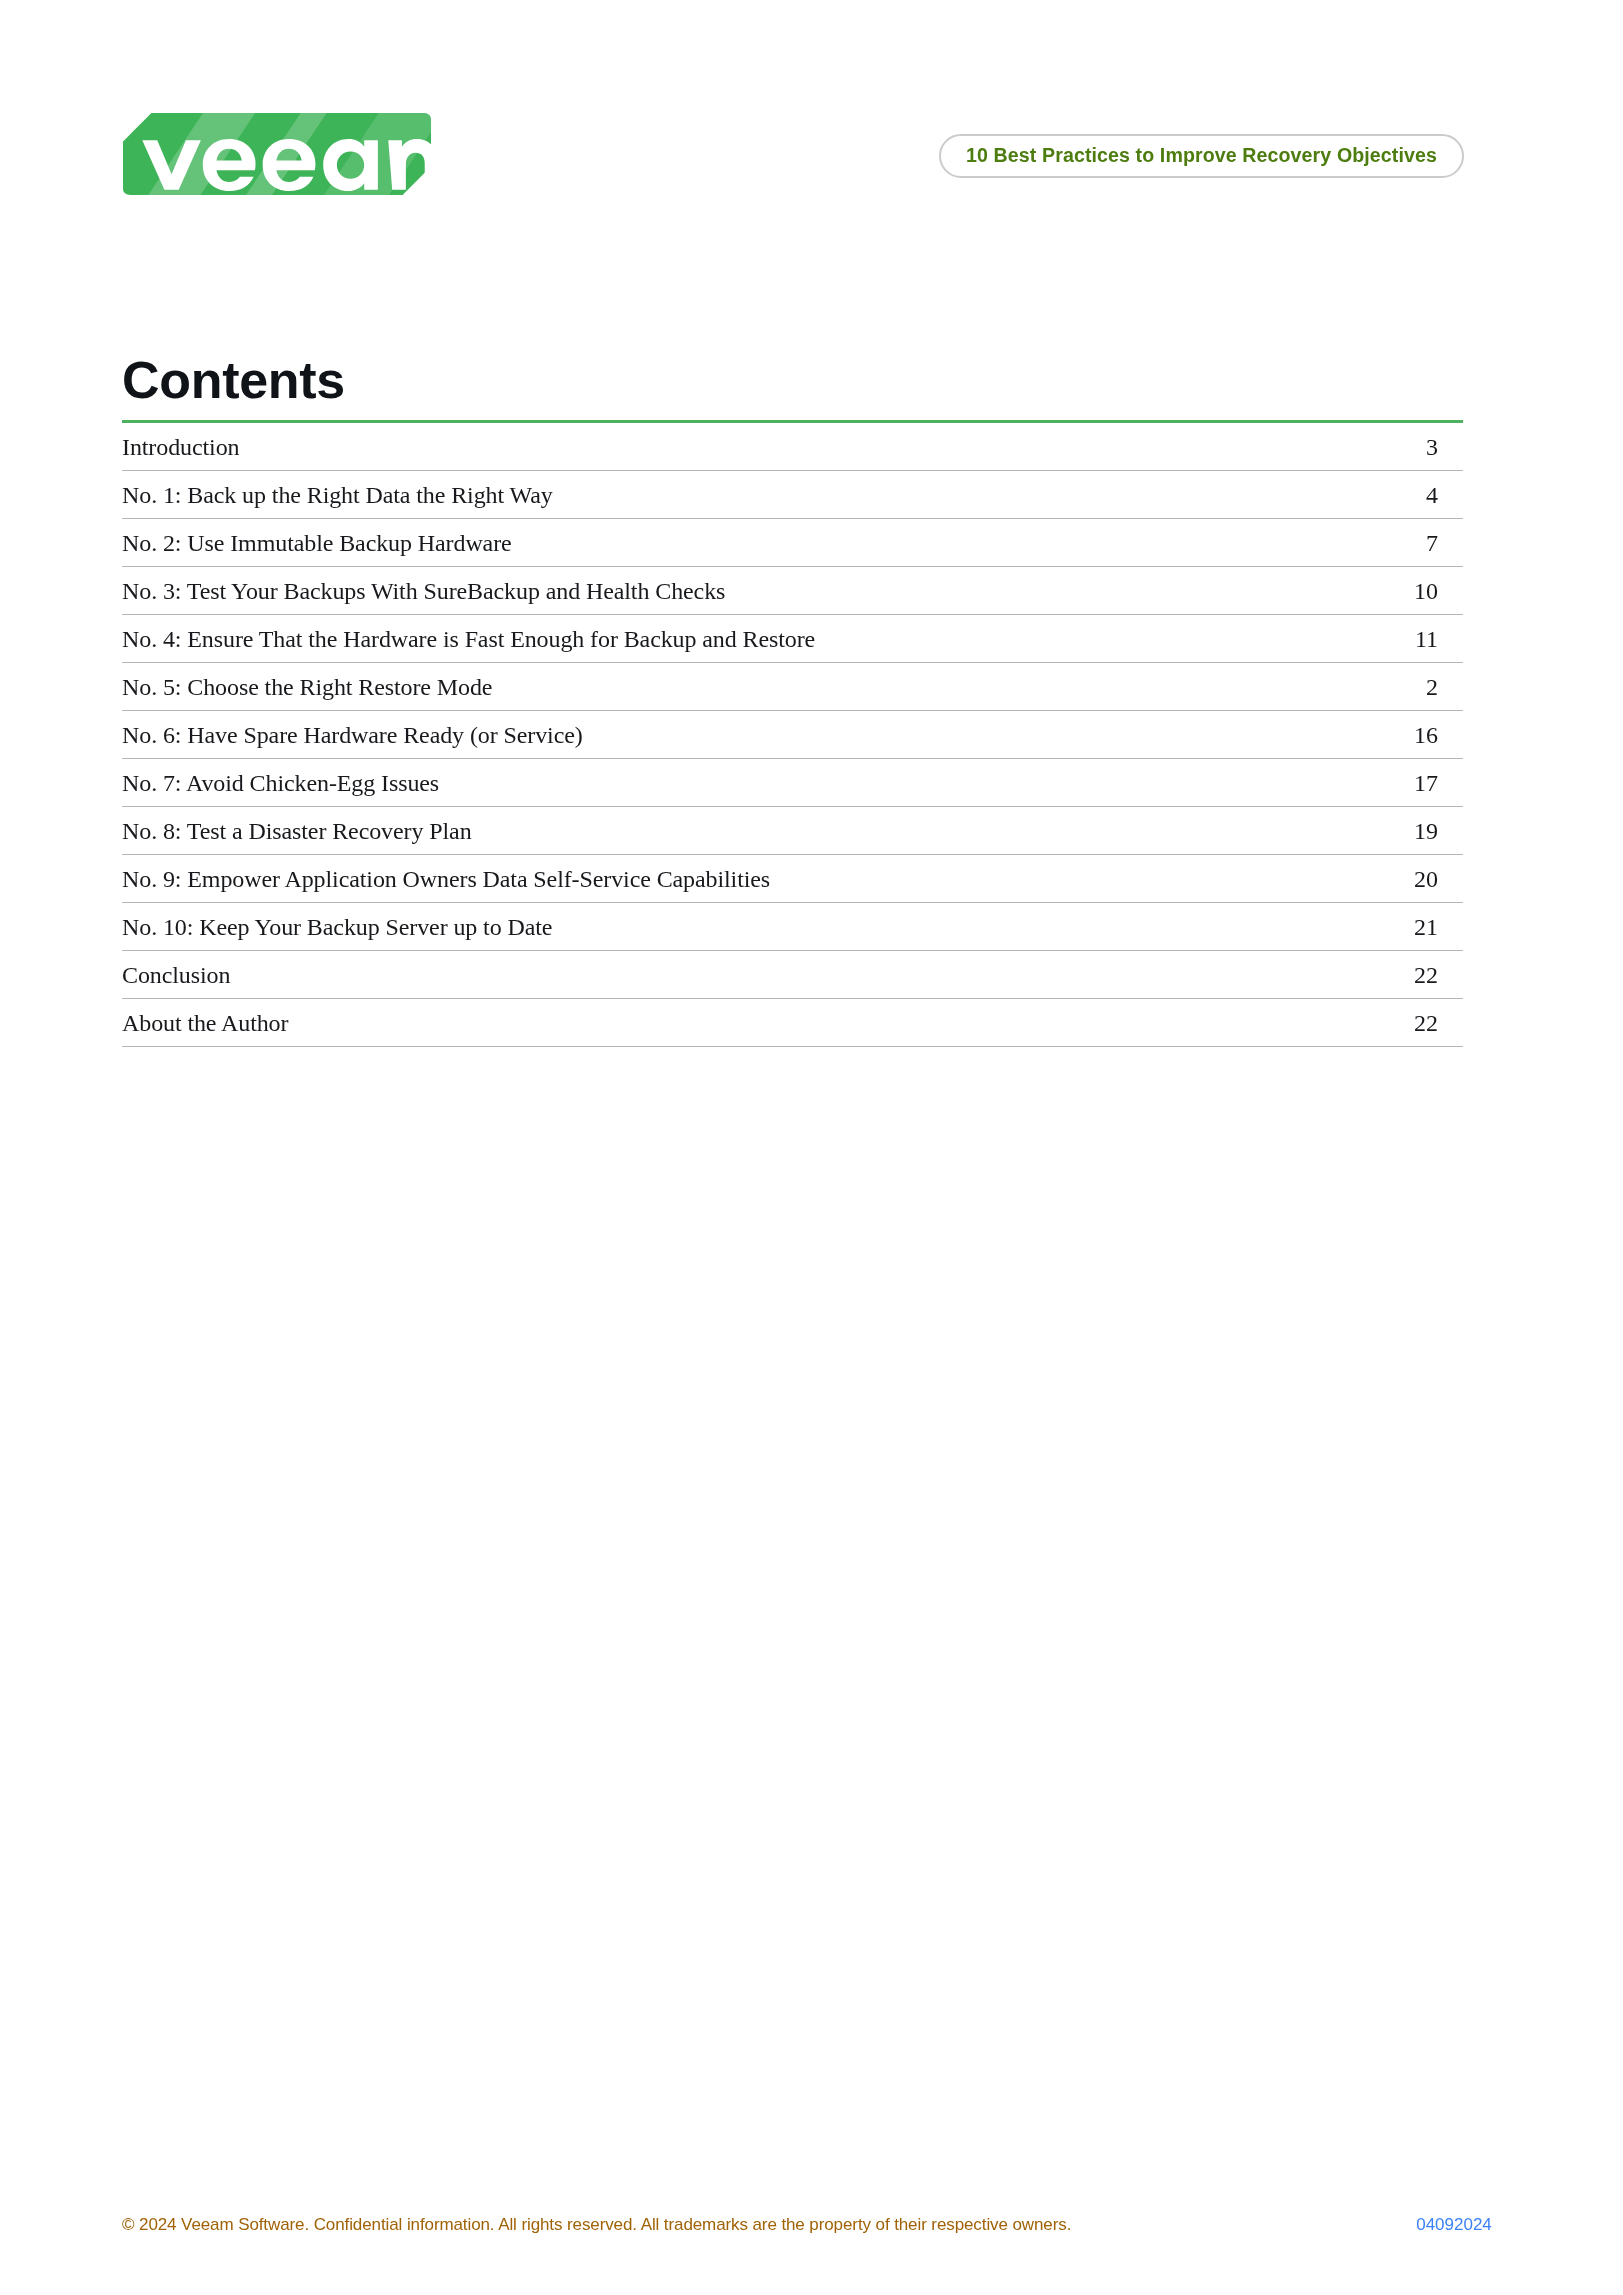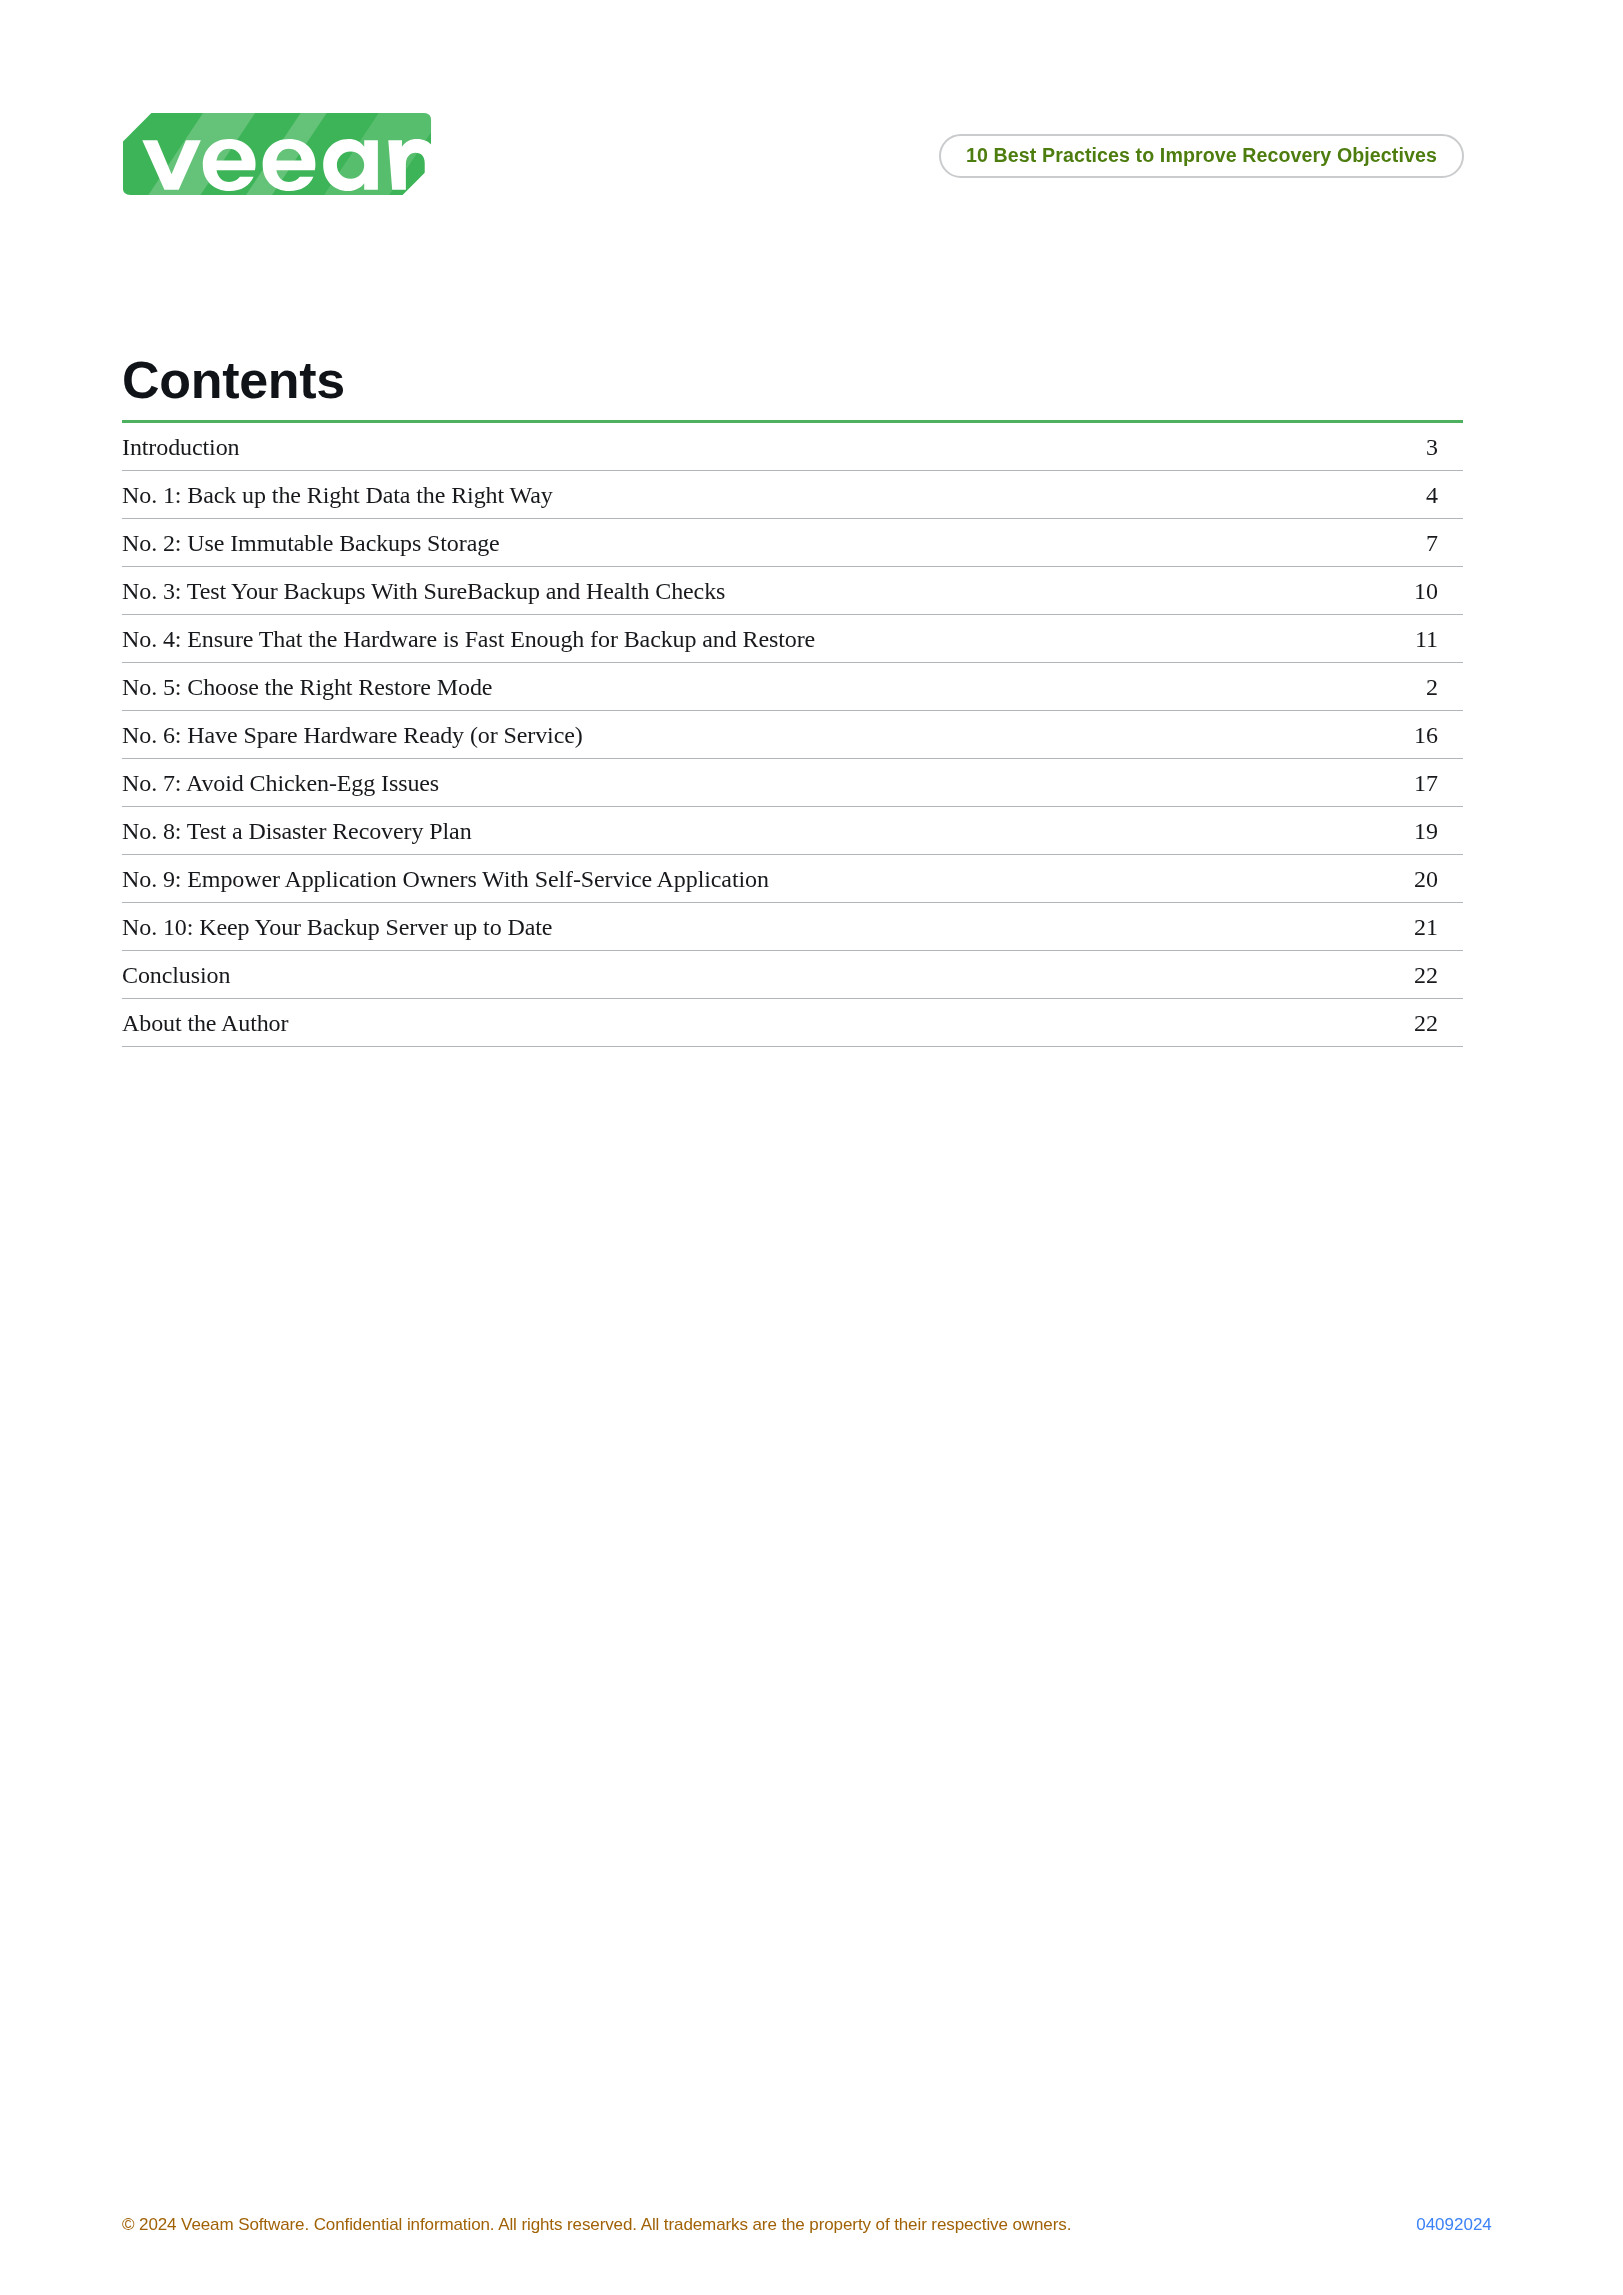--- a/index.html
+++ b/index.html
@@ -184,21 +184,21 @@
       <tbody>
         <tr>
           <td class="toc-entry">Introduction</td>
           <td class="toc-page">3</td>
         </tr>
         <tr>
           <td class="toc-entry">No. 1: Back up the Right Data the Right Way</td>
           <td class="toc-page">4</td>
         </tr>
         <tr>
-          <td class="toc-entry">No. 2: Use Immutable Backups Storage</td>
+          <td class="toc-entry">No. 2: Use Immutable Backup Hardware</td>
           <td class="toc-page">7</td>
         </tr>
         <tr>
           <td class="toc-entry">No. 3: Test Your Backups With SureBackup and Health Checks</td>
           <td class="toc-page">10</td>
         </tr>
         <tr>
           <td class="toc-entry">No. 4: Ensure That the Hardware is Fast Enough for Backup and Restore</td>
           <td class="toc-page">11</td>
         </tr>
@@ -212,21 +212,21 @@
         </tr>
         <tr>
           <td class="toc-entry">No. 7: Avoid Chicken-Egg Issues</td>
           <td class="toc-page">17</td>
         </tr>
         <tr>
           <td class="toc-entry">No. 8: Test a Disaster Recovery Plan</td>
           <td class="toc-page">19</td>
         </tr>
         <tr>
-          <td class="toc-entry">No. 9: Empower Application Owners With Self-Service Application</td>
+          <td class="toc-entry">No. 9: Empower Application Owners Data Self-Service Capabilities</td>
           <td class="toc-page">20</td>
         </tr>
         <tr>
           <td class="toc-entry">No. 10: Keep Your Backup Server up to Date</td>
           <td class="toc-page">21</td>
         </tr>
         <tr>
           <td class="toc-entry">Conclusion</td>
           <td class="toc-page">22</td>
         </tr>

